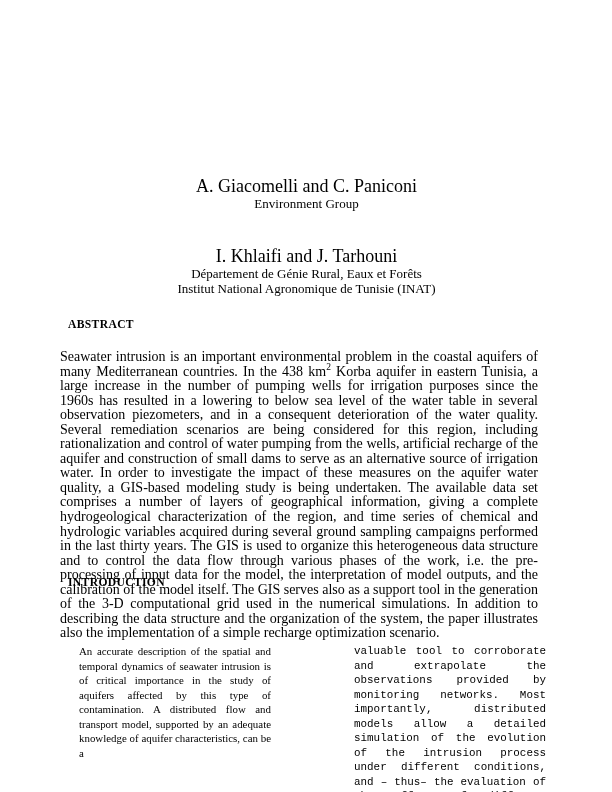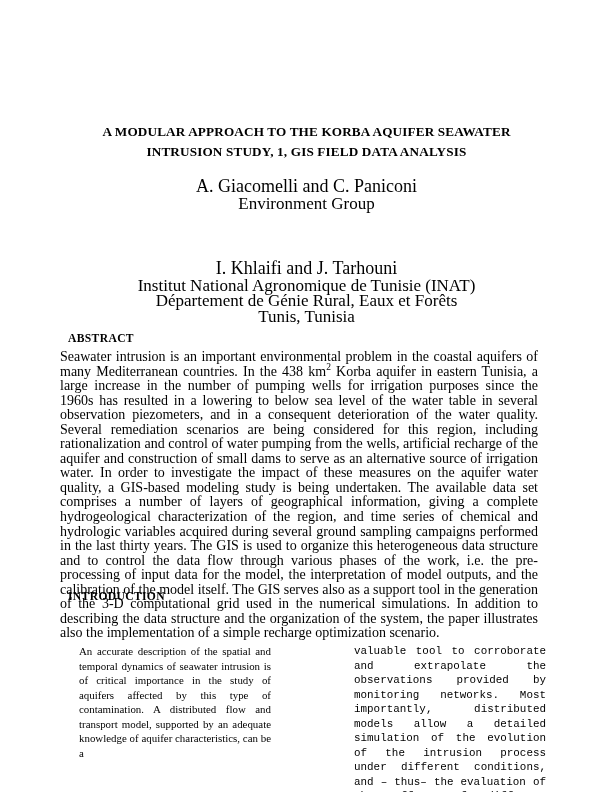--- a/index.html
+++ b/index.html
@@ -41,40 +41,39 @@
   }
 
   
   .authors-block {
     position: absolute;
     left: 68px;
     width: 477px;
     text-align: center;
   }
   .authors-block.first { top: 178px; }
-  .authors-block.second { top: 260px; }
+  .authors-block.second { top: 248px; }
 
   .author-names {
     font-size: 18px;
     line-height: 17px;
     margin-bottom: 1px;
   }
   .affil-line {
-    font-size: 17px;
+    font-size: 13px;
     line-height: 15.4px;
     text-align: center;
   }
 
   
   .heading {
     position: absolute;
     font-size: 11.6px;
     font-weight: bold;
     letter-spacing: 0.35px;
-    margin-top: 14px;
   }
   #abstract-heading {
     left: 68px;
     top: 318px;
   }
   #introduction-heading {
     left: 68px;
     top: 576px;
   }
 
@@ -111,35 +110,30 @@
   }
   .col p { margin: 11px; }
   #intro-col-left  { left: 68px; }
   #intro-col-right { left: 343px; font-family: Liberation Mono, monospace; }
 </style>
 </head>
 <body>
 
 <div class="page">
 
-  <div class="title-block">
-    <div class="title-line">A MODULAR APPROACH TO THE KORBA AQUIFER SEAWATER</div>
-    <div class="title-line">INTRUSION STUDY, 1, GIS FIELD DATA ANALYSIS</div>
-  </div>
 
   <div class="authors-block first">
     <div class="author-names">A. Giacomelli and C. Paniconi</div>
     <div class="affil-line">Environment Group</div>
   </div>
 
   <div class="authors-block second">
     <div class="author-names">I. Khlaifi and J. Tarhouni</div>
+    <div class="affil-line">Département de Génie Rural, Eaux et Forêts</div>
     <div class="affil-line">Institut National Agronomique de Tunisie (INAT)</div>
-    <div class="affil-line">Département de Génie Rural, Eaux et Forêts</div>
-    <div class="affil-line">Tunis, Tunisia</div>
   </div>
 
   <div class="heading" id="abstract-heading">ABSTRACT</div>
 
   <div class="abstract-body">
     <p><span>Seawater intrusion is an important environmental problem in the coastal aquifers of many Mediterranean countries. In the 438 km</span><sup>2</sup><span> Korba aquifer in eastern Tunisia, a large increase in the number of pumping wells for irrigation purposes since the 1960s has resulted in a lowering to below sea level of the water table in several observation piezometers, and in a consequent deterioration of the water quality. Several remediation scenarios are being considered for this region, including rationalization and control of water pumping from the wells, artificial recharge of the aquifer and construction of small dams to serve as an alternative source of irrigation water. In order to investigate the impact of these measures on the aquifer water quality, a GIS-based modeling study is being undertaken. The available data set comprises a number of layers of geographical information, giving a complete hydrogeological characterization of the region, and time series of chemical and hydrologic variables acquired during several ground sampling campaigns performed in the last thirty years. The GIS is used to organize this heterogeneous data structure and to control the data flow through various phases of the work, i.e. the pre-processing of input data for the model, the interpretation of model outputs, and the calibration of the model itself. The GIS serves also as a support tool in the generation of the 3-D computational grid used in the numerical simulations. In addition to describing the data structure and the organization of the system, the paper illustrates also the implementation of a simple recharge optimization scenario.</span></p>
   </div>
 
   <div class="heading" id="introduction-heading">INTRODUCTION</div>
 

